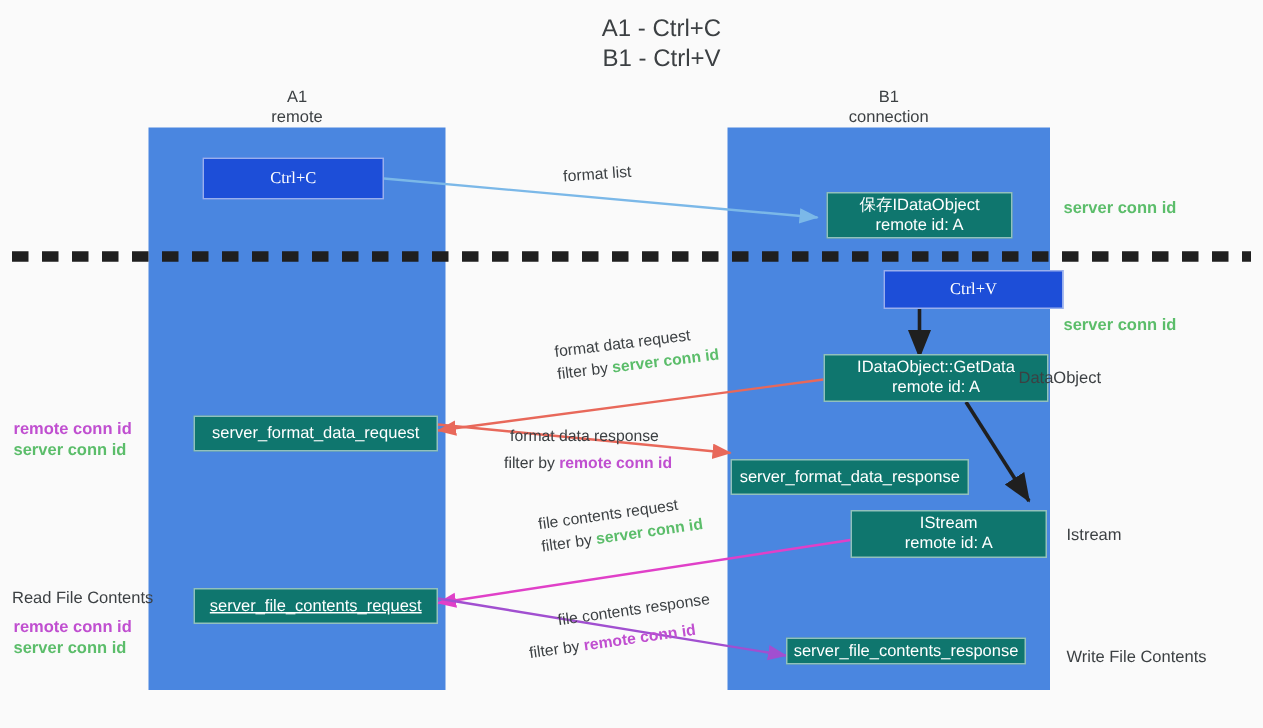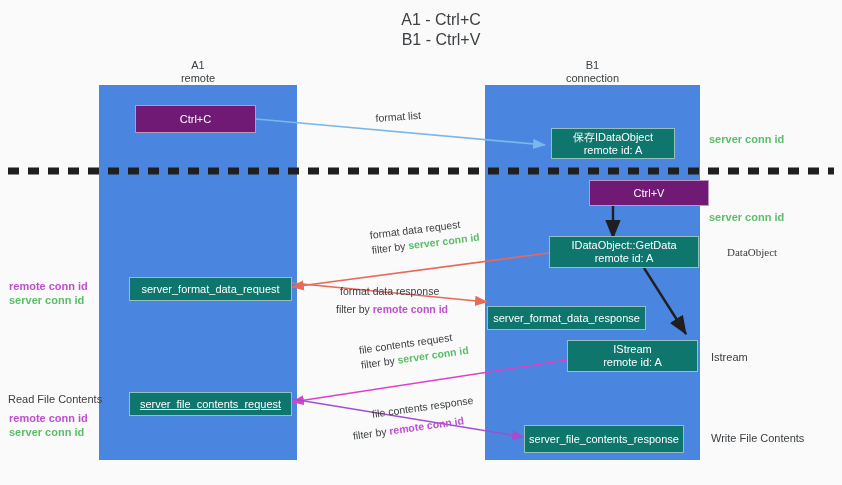--- a/index.html
+++ b/index.html
@@ -25,21 +25,21 @@
     position:absolute;text-align:center;color:#3c4043;
     font-size:11px;line-height:13px;white-space:pre-line;
   }
 
   .node{
     position:absolute;box-sizing:border-box;
     display:flex;align-items:center;justify-content:center;
     text-align:center;color:#fff;font-size:11px;line-height:13px;
     white-space:pre-line;border:1px solid rgba(255,255,255,.55);
   }
-  .green{background:#701a75;}
+  .green{background:#1d4ed8;font-family:Liberation Serif, serif;}
   .orange{background:#0f766e;}
 
   .side{
     position:absolute;font-size:11px;line-height:14px;color:#3c4043;
     white-space:pre-line;
   }
   .side.green-t{color:#5bbd6a;font-weight:bold;}
 
   .stack{position:absolute;font-size:11px;line-height:14px;}
   .stack .m{color:#c04fd0;font-weight:bold;}
@@ -116,21 +116,21 @@
 
   <div class="node orange" style="left:567px;top:340px;width:131px;height:32px;">IStream
 remote id: A</div>
 
   <div class="node orange" style="left:129px;top:277px;width:163px;height:24px;">server_format_data_request</div>
 
   <div class="node orange" style="left:487px;top:306px;width:159px;height:24px;">server_format_data_response</div>
 
   <div class="node orange" style="left:129px;top:392px;width:163px;height:24px;text-decoration:underline;">server_file_contents_request</div>
 
-  <div class="node orange" style="left:524px;top:425px;width:160px;height:28px;">server_file_contents_response</div>
+  <div class="node orange" style="left:524px;top:425px;width:160px;height:18px;">server_file_contents_response</div>
 
   <div class="edge-label" style="left:375px;top:111px;transform:rotate(-4deg);">format list</div>
 
   <div class="edge-label" style="left:369px;top:228px;transform:rotate(-7deg);">
     <div>format data request</div>
     <div>
       <span>filter by </span><span class="g">server conn id</span>
     </div>
   </div>
 
@@ -150,21 +150,21 @@
 
   <div class="edge-label" style="left:371px;top:407px;transform:rotate(-8deg);">
     <div>file contents response</div>
     <div style="margin-top:4px;margin-left:-22px;">
       <span>filter by </span><span class="m">remote conn id</span>
     </div>
   </div>
 
   <div class="side green-t" style="left:709px;top:132px;">server conn id</div>
   <div class="side green-t" style="left:709px;top:210px;">server conn id</div>
-  <div class="side" style="left:727px;top:245px;font-family:Liberation Serif, serif;">DataObject</div>
+  <div class="side" style="left:679px;top:245px;">DataObject</div>
   <div class="side" style="left:711px;top:350px;">Istream</div>
   <div class="side" style="left:711px;top:431px;">Write File Contents</div>
 
   <div class="stack" style="left:9px;top:279px;">
     <div class="m">remote conn id</div>
     <div class="g">server conn id</div>
   </div>
 
   <div class="side" style="left:8px;top:392px;">Read File Contents</div>
 

